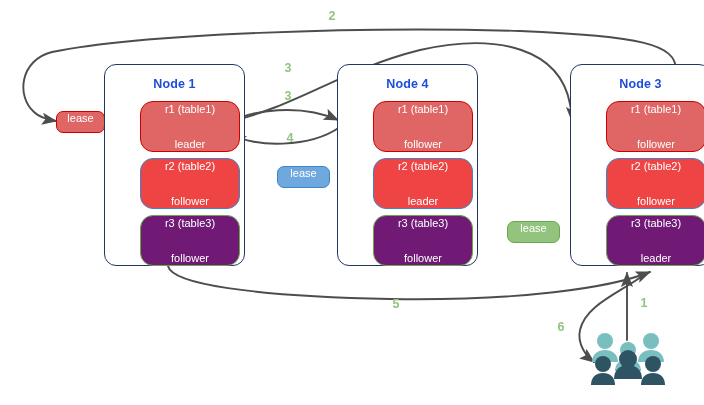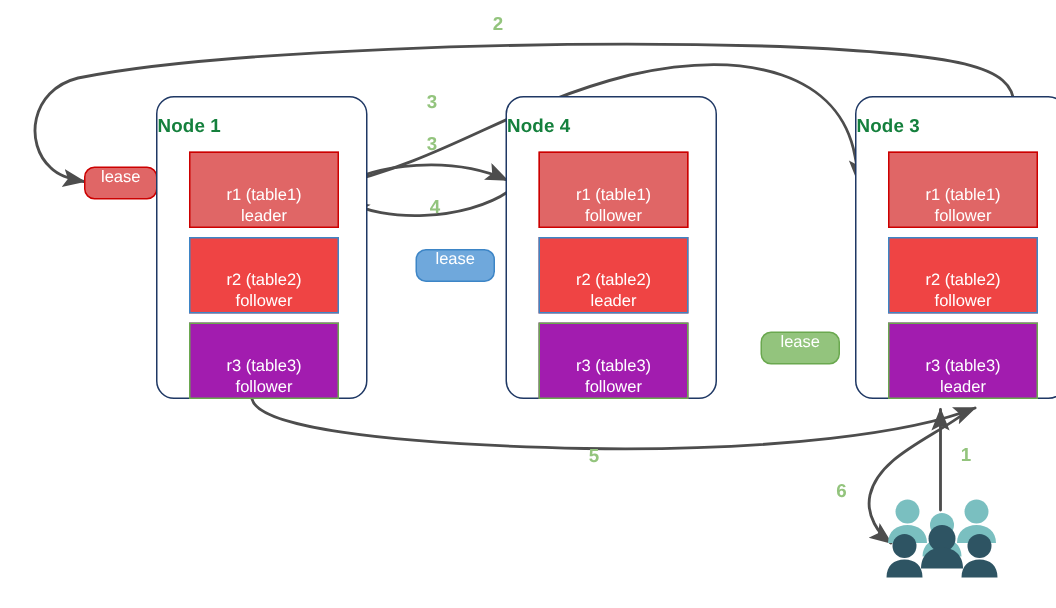--- a/index.html
+++ b/index.html
@@ -28,42 +28,44 @@
     position: absolute;
     box-sizing: border-box;
     border: 1.6px solid #1F3864;
     border-radius: 12px;
     background: #ffffff;
   }
   .node-title {
     position: absolute;
     left: 0;
     right: 0;
+    text-align: center;
     font-weight: bold;
     font-size: 12.5px;
-    color: #15803d;
+    color: #1d4ed8;
     letter-spacing: 0.1px;
   }
   .replica {
     position: absolute;
     box-sizing: border-box;
-    border-radius: 0;
+    border-radius: 13px;
     display: flex;
     flex-direction: column;
     align-items: center;
-    justify-content: flex-end;
+    justify-content: space-between;
     color: #ffffff;
     font-size: 11px;
     line-height: 14px;
     text-align: center;
+    margin-left: 14px;
   }
   .replica .l1, .replica .l2 { display: block; }
   .rep-red   { background: #E06666; border: 1.6px solid #CC0000; }
   .rep-blue  { background: #ef4444; border: 1.6px solid #3D85C6; }
-  .rep-green { background: #a21caf; border: 1.6px solid #6AA84F; }
+  .rep-green { background: #701a75; border: 1.6px solid #6AA84F; }
 
   .lease {
     position: absolute;
     box-sizing: border-box;
     border-radius: 7px;
     display: flex;
     justify-content: center;
     color: #ffffff;
     font-size: 11px;
   }

